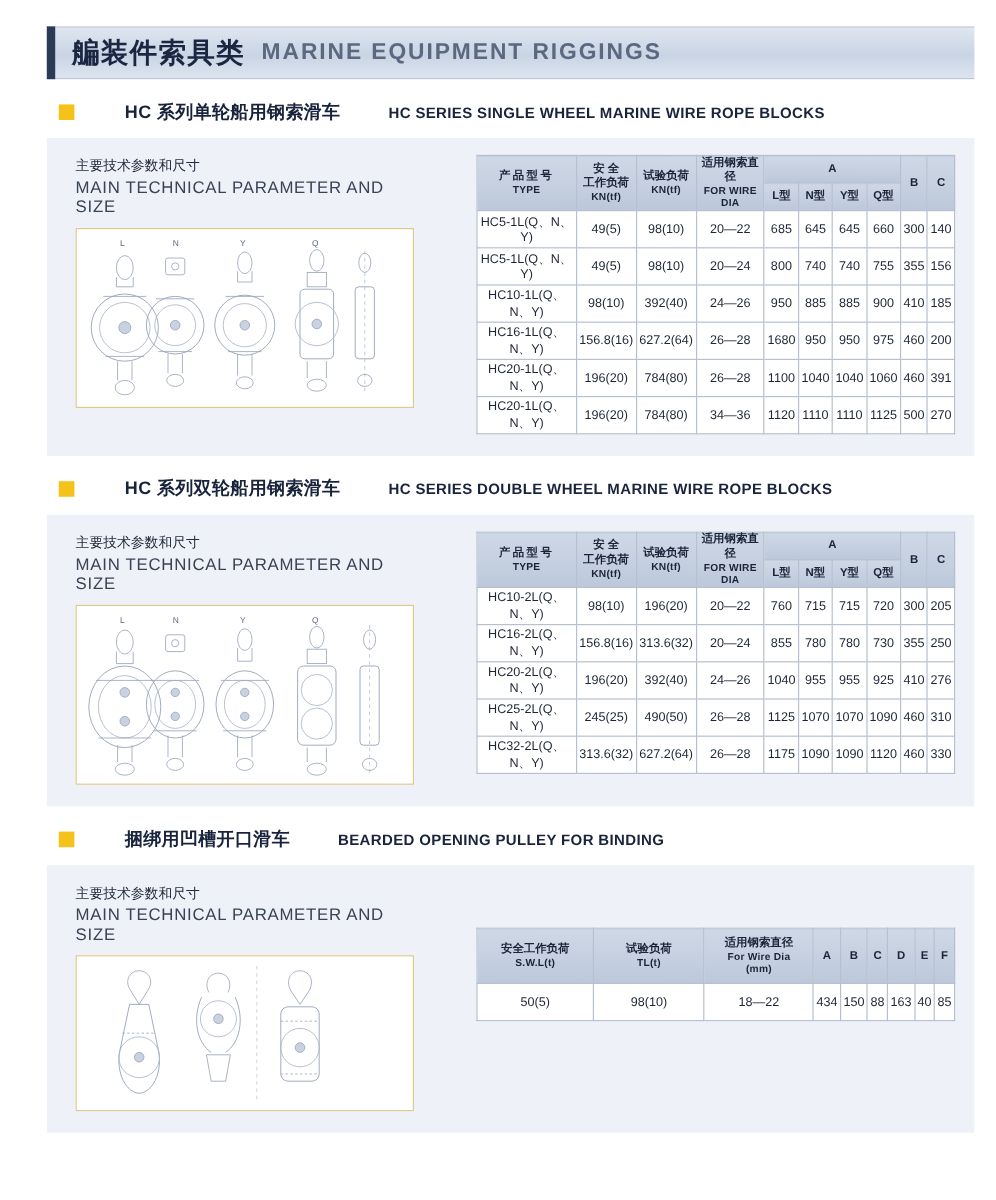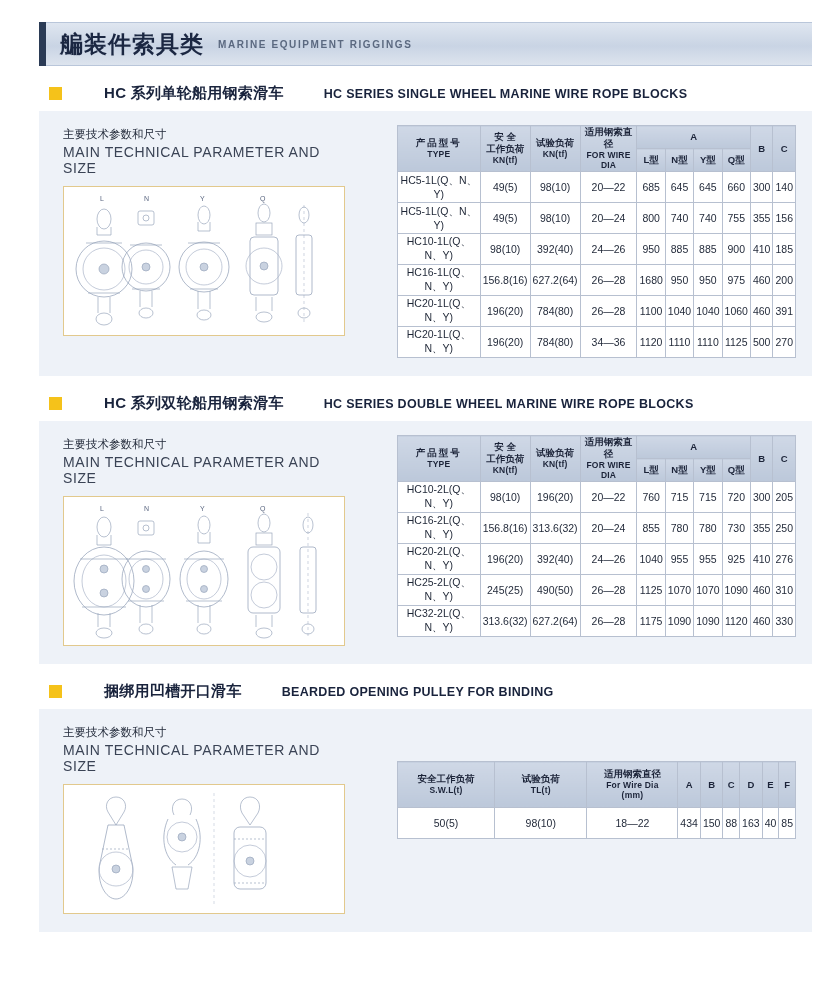--- a/index.html
+++ b/index.html
@@ -34,21 +34,21 @@
     margin-right: 14px;
   }
   .header-cn {
     font-size: 23px;
     font-weight: bold;
     color: #1b2742;
     letter-spacing: 1px;
     margin-right: 14px;
   }
   .header-en {
-    font-size: 10px;
+    font-size: 19px;
     font-weight: bold;
     color: #5b6980;
     letter-spacing: 1.6px;
   }
 
   
   .section-title {
     display: flex;
     align-items: center;
     margin: 18px 0 8px 28px;
@@ -70,21 +70,21 @@
   .st-en {
     font-size: 12.5px;
     font-weight: bold;
     color: #19233c;
     letter-spacing: 0.3px;
   }
 
   
   .panel {
     position: relative;
-    margin: 0 18px;
+    margin: 12px 18px;
     background: #eef2f8;
     padding: 14px 16px 18px 16px;
     display: flex;
     align-items: flex-start;
     gap: 44px;
   }
   .panel-left {
     width: 290px;
     flex: 0 0 290px;
   }

